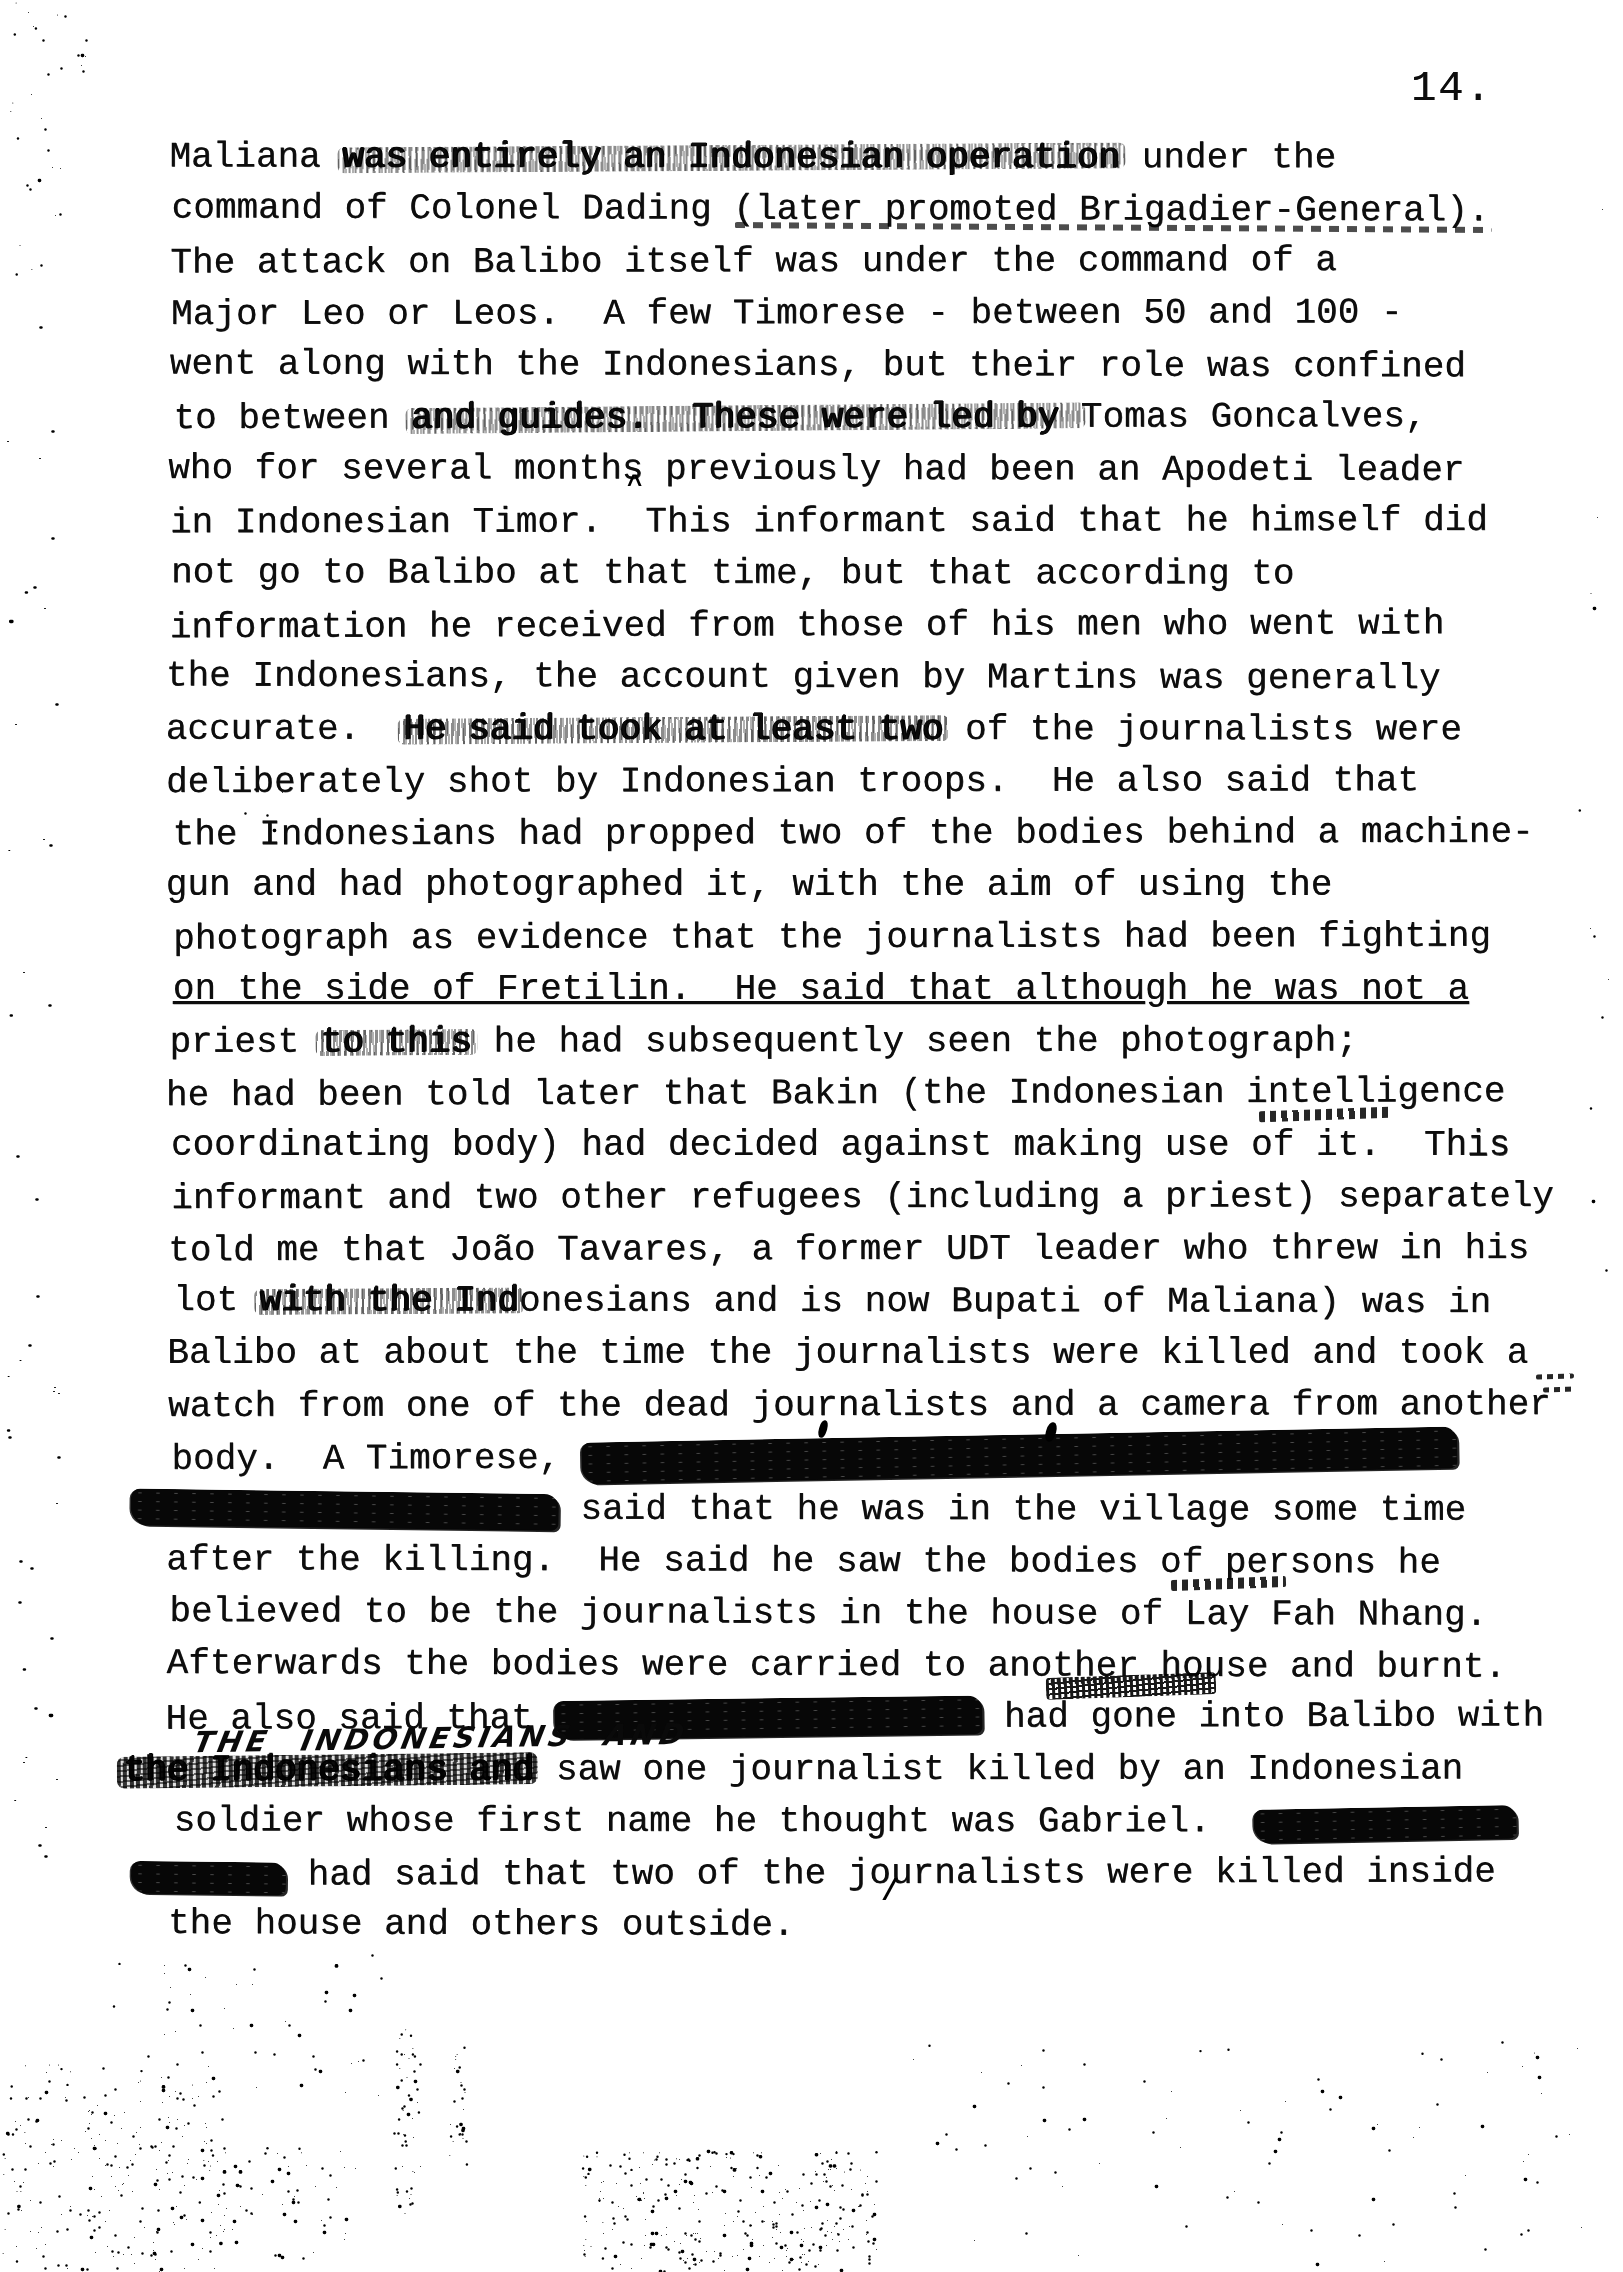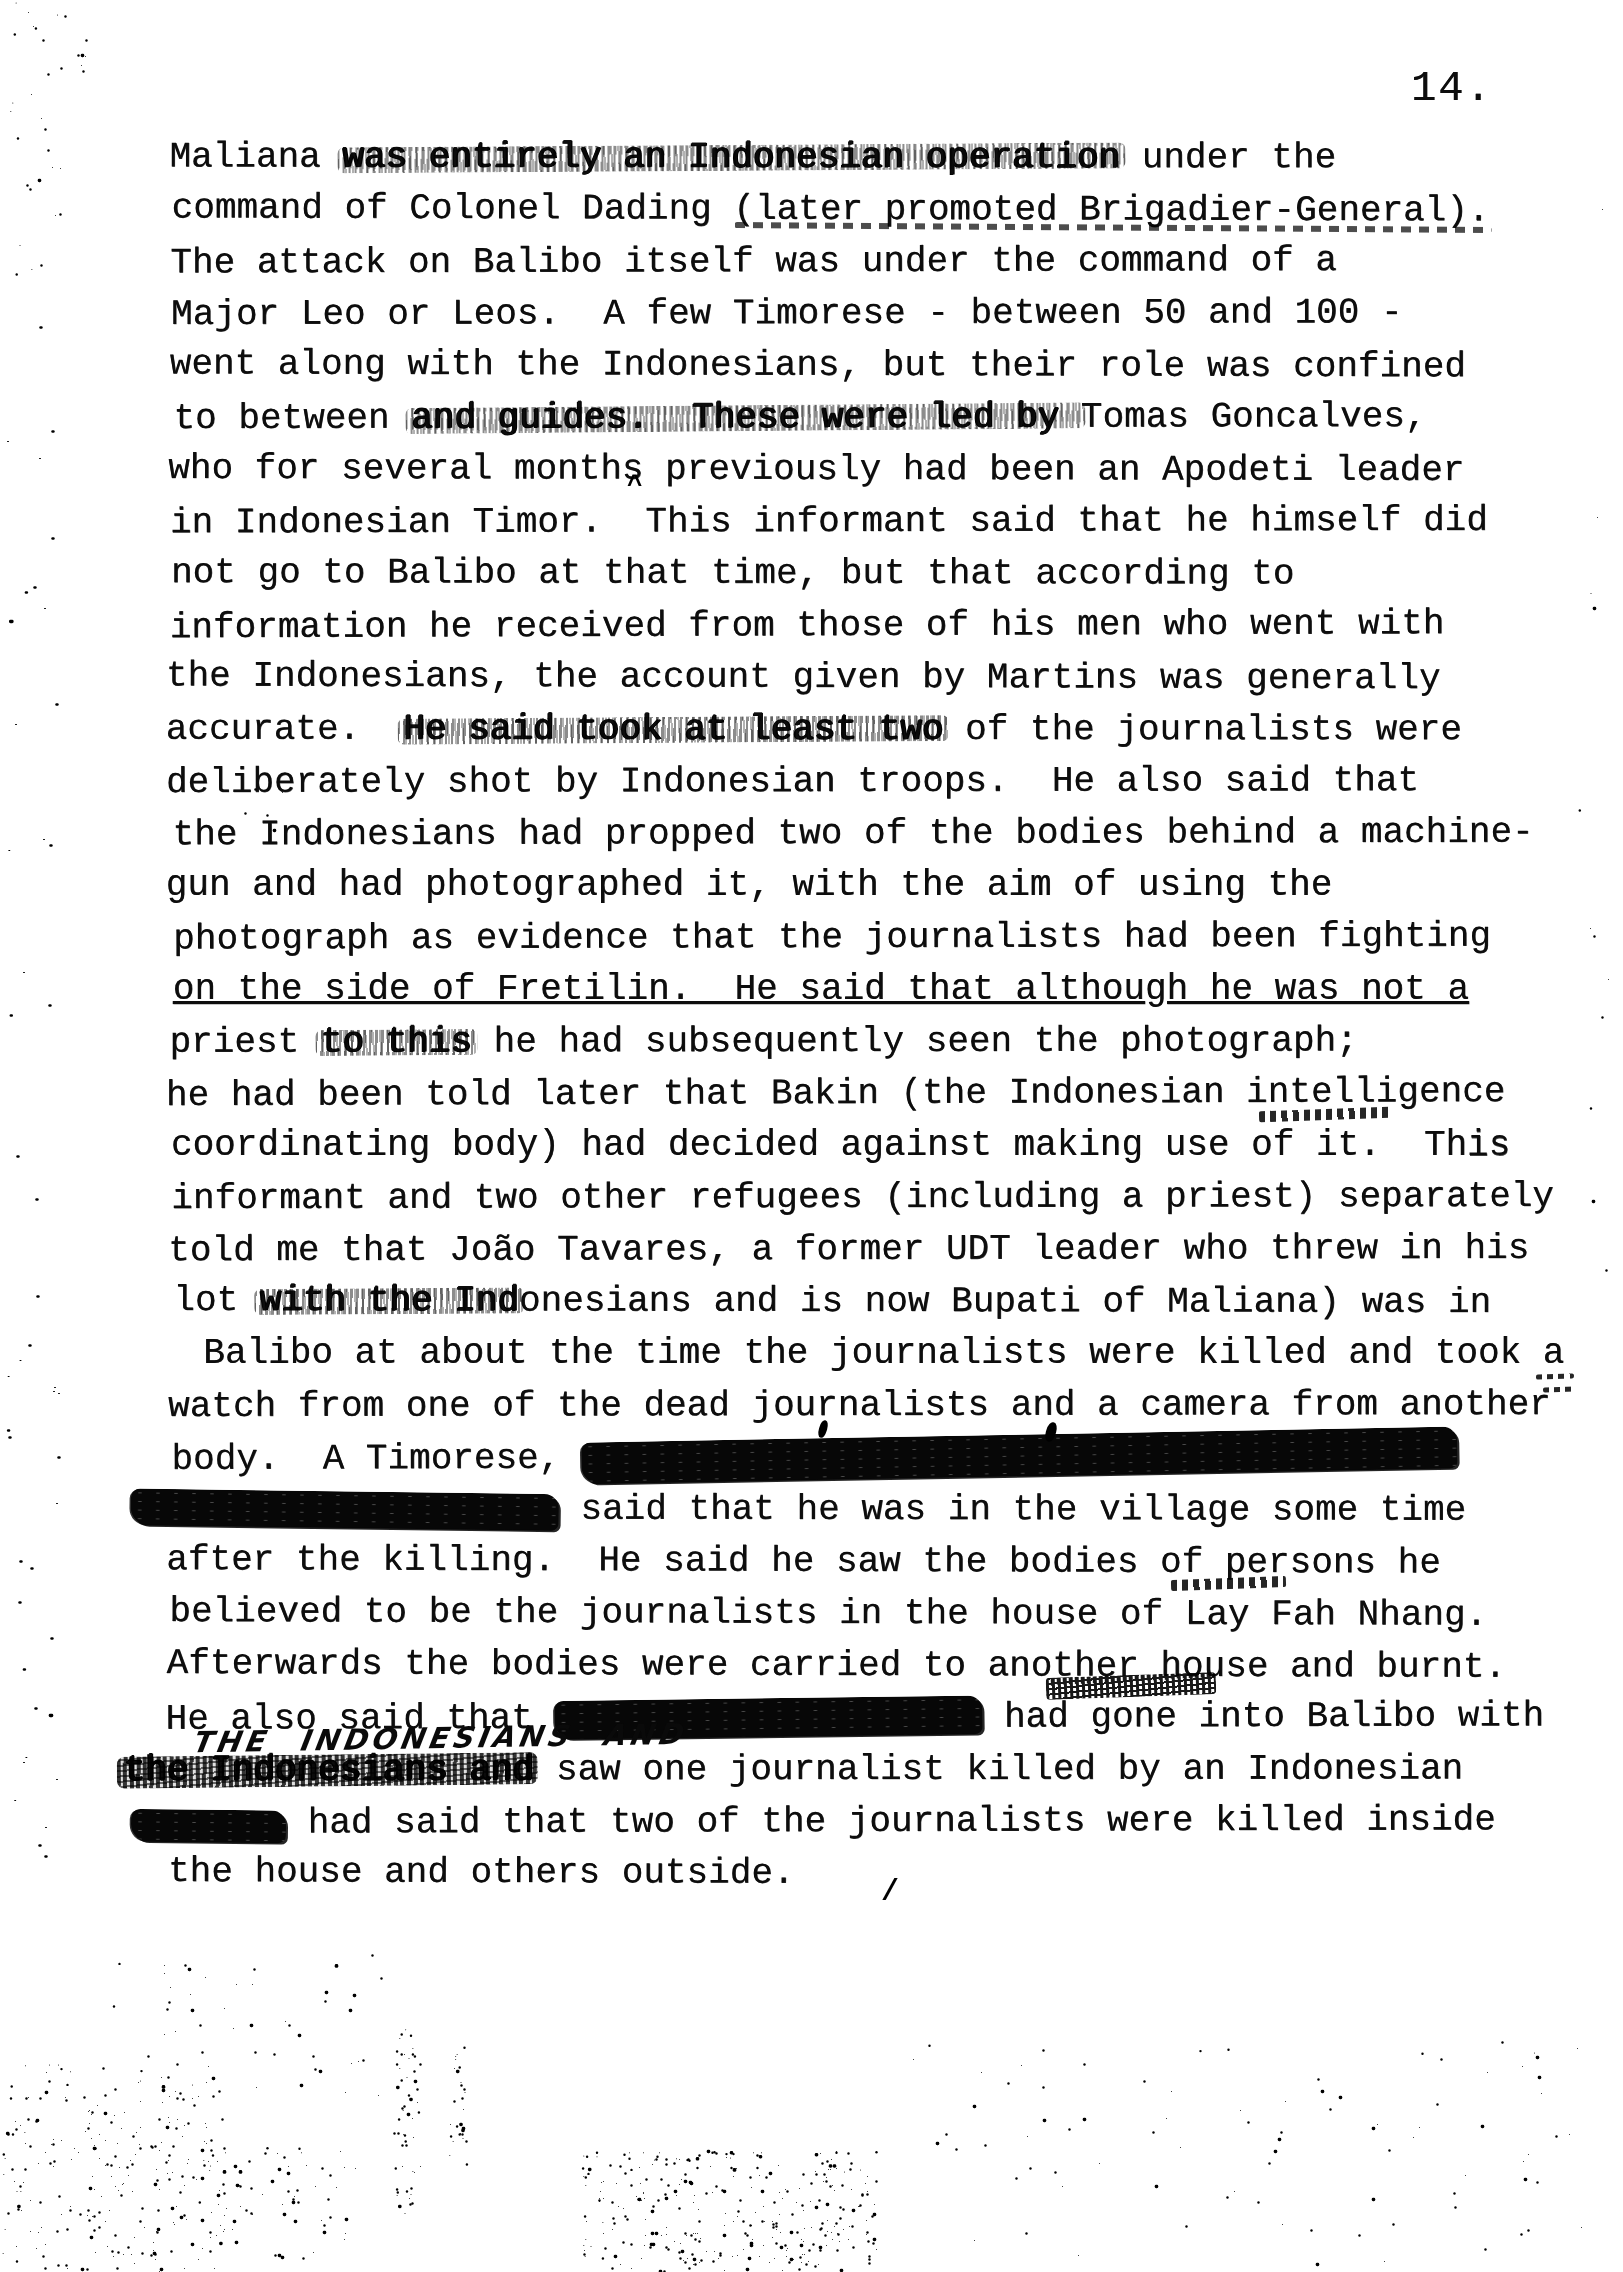--- a/index.html
+++ b/index.html
@@ -102,29 +102,30 @@
       <div class="line" style="transform: translateX(2.6px) rotate(-0.11deg);"><span class="seg-text">the Indonesians had propped two of the bodies behind a machine-</span></div>
       <div class="line" style="transform: translateX(-4.3px) rotate(0.01deg);"><span class="seg-text">gun and had photographed it, with the aim of using the</span></div>
       <div class="line" style="transform: translateX(3.2px) rotate(-0.12deg);"><span class="seg-text">photograph as evidence that the journalists had been fighting</span></div>
       <div class="line" style="transform: translateX(2.8px) rotate(0deg); text-decoration: underline;"><span class="seg-text">on the side of Fretilin.  He said that although he was not a</span></div>
       <div class="line" style="transform: translateX(-0.5px) rotate(-0.06deg);"><span class="seg-text">priest </span><span class="seg-smudge">to this</span><span class="seg-text"> he had subsequently seen the photograph;</span></div>
       <div class="line" style="transform: translateX(-4.1px) rotate(-0.17deg);"><span class="seg-text">he had been told later that Bakin (the Indonesian intelligence</span></div>
       <div class="line" style="transform: translateX(0.9px) rotate(0.02deg);"><span class="seg-text">coordinating body) had decided against making use of it.  This</span></div>
       <div class="line" style="transform: translateX(1.3px) rotate(-0.09deg);"><span class="seg-text">informant and two other refugees (including a priest) separately</span></div>
       <div class="line" style="transform: translateX(-1.8px) rotate(-0.1deg);"><span class="seg-text">told me that João Tavares, a former UDT leader who threw in his</span></div>
       <div class="line" style="transform: translateX(3.3px) rotate(0.09deg);"><span class="seg-text">lot </span><span class="seg-smudge">with the Ind</span><span class="seg-text">onesians and is now Bupati of Maliana) was in</span></div>
-      <div class="line" style="transform: translateX(-2.7px) rotate(0deg); margin-left: 36px;"><span class="seg-text">Balibo at about the time the journalists were killed and took a</span></div>
+      <div class="line" style="transform: translateX(-2.7px) rotate(0deg);"><span class="seg-text">Balibo at about the time the journalists were killed and took a</span></div>
       <div class="line" style="transform: translateX(-1.9px) rotate(-0.08deg);"><span class="seg-text">watch from one of the dead journalists and a camera from another</span></div>
       <div class="line" style="transform: translateX(1.4px) rotate(-0.15deg);"><span class="seg-text">body.  A Timorese, </span><span class="seg-redact" style="width: 876px; height: 41px; transform: rotate(-0.9deg);"></span></div>
       <div class="line" style="transform: translateX(1.8px) rotate(0.07deg);"><span class="seg-redact" style="width: 428px; height: 36px; transform: rotate(0.7deg); margin-left: -41px;"></span><span class="seg-text"> said that he was in the village some time</span></div>
       <div class="line" style="transform: translateX(-3.8px) rotate(0.15deg);"><span class="seg-text">after the killing.  He said he saw the bodies of persons he</span></div>
       <div class="line" style="transform: translateX(-0.7px) rotate(0.16deg);"><span class="seg-text">believed to be the journalists in the house of Lay Fah Nhang.</span></div>
       <div class="line" style="transform: translateX(-3.4px) rotate(0.16deg);"><span class="seg-text">Afterwards the bodies were carried to another house and burnt.</span></div>
       <div class="line" style="transform: translateX(-4.5px) rotate(-0.14deg);"><span class="seg-text">He also said that </span><span class="seg-redact" style="width: 428px; height: 38px; transform: rotate(-0.6deg);"></span><span class="seg-text"> had gone into Balibo with</span></div>
       <div class="line" style="transform: translateX(-0.2px) rotate(-0.05deg);"><span class="seg-scribble" style="margin-left: -46px;">the Indonesians and</span><span class="seg-text"> saw one journalist killed by an Indonesian</span></div>
+      <div class="line" style="transform: translateX(3.7px) rotate(0.04deg);"><span class="seg-text">soldier whose first name he thought was Gabriel.  </span><span class="seg-redact" style="width: 263px; height: 33px; transform: rotate(-1.1deg);"></span></div>
       <div class="line" style="transform: translateX(2px) rotate(-0.15deg);"><span class="seg-redact" style="width: 155px; height: 32px; transform: rotate(0.8deg); margin-left: -41px;"></span><span class="seg-text"> had said that two of the journalists were killed inside</span></div>
       <div class="line" style="transform: translateX(-2px) rotate(0.16deg);"><span class="seg-text">the house and others outside.</span></div>
     </div>
   <div class="handwriting">THE INDONESIANS AND</div>
   <div id="marks">
       <div class="mark mark-glyph" style="left: 627px; top: 473px; font-size: 26px;">^</div>
       <div class="mark mark-tick" style="left: 819px; top: 1420px; width: 8px; height: 18.4px;"></div>
       <div class="mark mark-tick" style="left: 1046px; top: 1422px; width: 10px; height: 20px;"></div>
       <div class="mark mark-dashes" style="left: 1171px; top: 1578px; width: 115px; height: 11.2px;"></div>
       <div class="mark mark-dashes" style="left: 1259px; top: 1109px; width: 132px; height: 11.2px;"></div>

